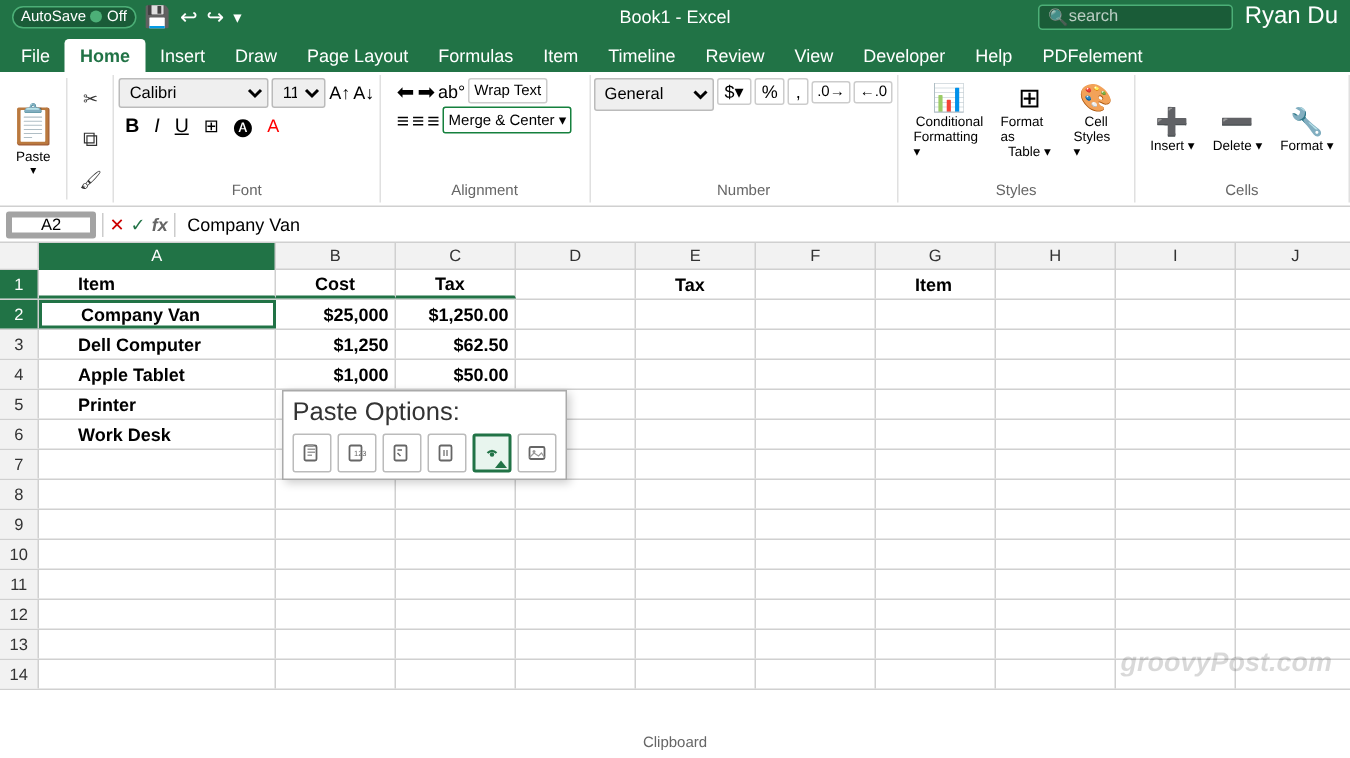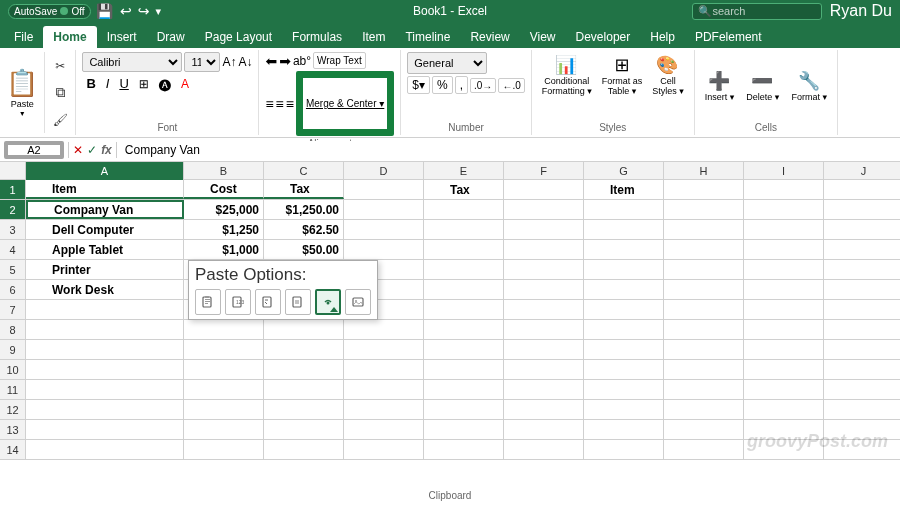--- a/index.html
+++ b/index.html
@@ -366,28 +366,28 @@
       <div class="font-row">
         <span style="cursor:pointer;font-size:14px;">⬅</span>
         <span style="cursor:pointer;font-size:14px;">➡</span>
         <span style="cursor:pointer;font-size:12px;">ab°</span>
         <span style="cursor:pointer;font-size:10px;padding:2px 3px;border:1px solid #ccc;border-radius:2px;">Wrap Text</span>
       </div>
       <div class="font-row">
         <span style="cursor:pointer;font-size:14px;">≡</span>
         <span style="cursor:pointer;font-size:14px;">≡</span>
         <span style="cursor:pointer;font-size:14px;">≡</span>
-        <span style="cursor:pointer;font-size:10px;padding:20px 3px;border:7px solid #15803d;border-radius:2px;text-decoration:underline;">Merge &amp; Center ▾</span>
+        <span style="cursor:pointer;font-size:10px;padding:2px 3px;border:1px solid #15803d;border-radius:2px;">Merge &amp; Center ▾</span>
       </div>
     </div>
     <div class="ribbon-group-label">Alignment</div>
   </div>
 
   <div class="ribbon-group" style="min-width:90px;">
-    <div class="ribbon-group-content" style="flex-direction:column;gap:2px;align-items:flex-start;">
+    <div class="ribbon-group-content" style="flex-direction:row;gap:2px;align-items:flex-start;">
       <select class="num-select">
         <option>General</option>
         <option>Number</option>
         <option>Currency</option>
       </select>
       <div class="font-row">
         <span style="cursor:pointer;padding:1px 4px;font-size:12px;border:1px solid #ccc;border-radius:2px;">$▾</span>
         <span style="cursor:pointer;padding:1px 4px;font-size:12px;border:1px solid #ccc;border-radius:2px;">%</span>
         <span style="cursor:pointer;padding:1px 4px;font-size:12px;border:1px solid #ccc;border-radius:2px;">,</span>
         <span style="cursor:pointer;padding:1px 3px;font-size:10px;border:1px solid #ccc;border-radius:2px;">.0→</span>

